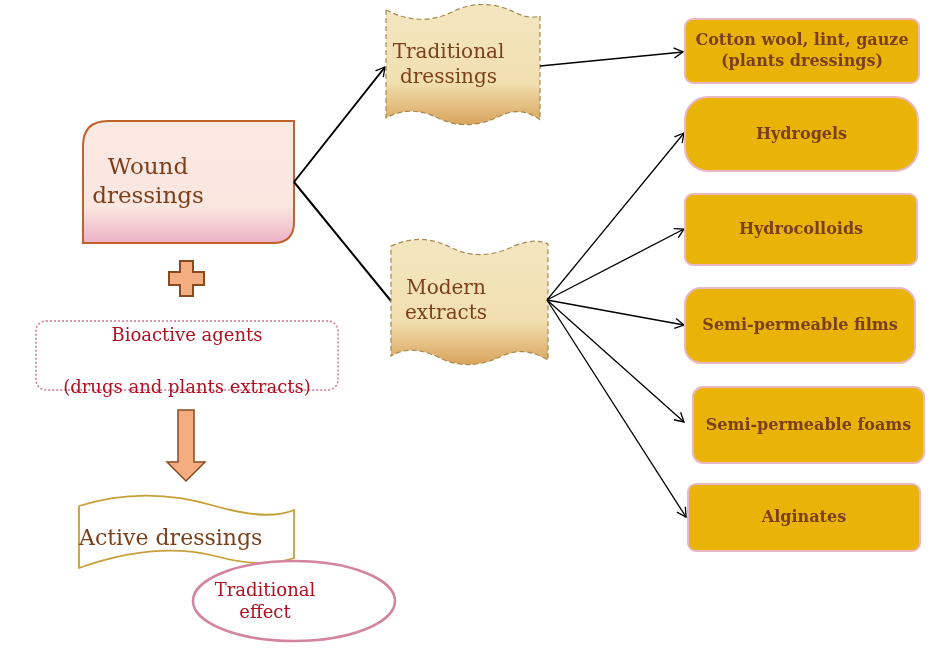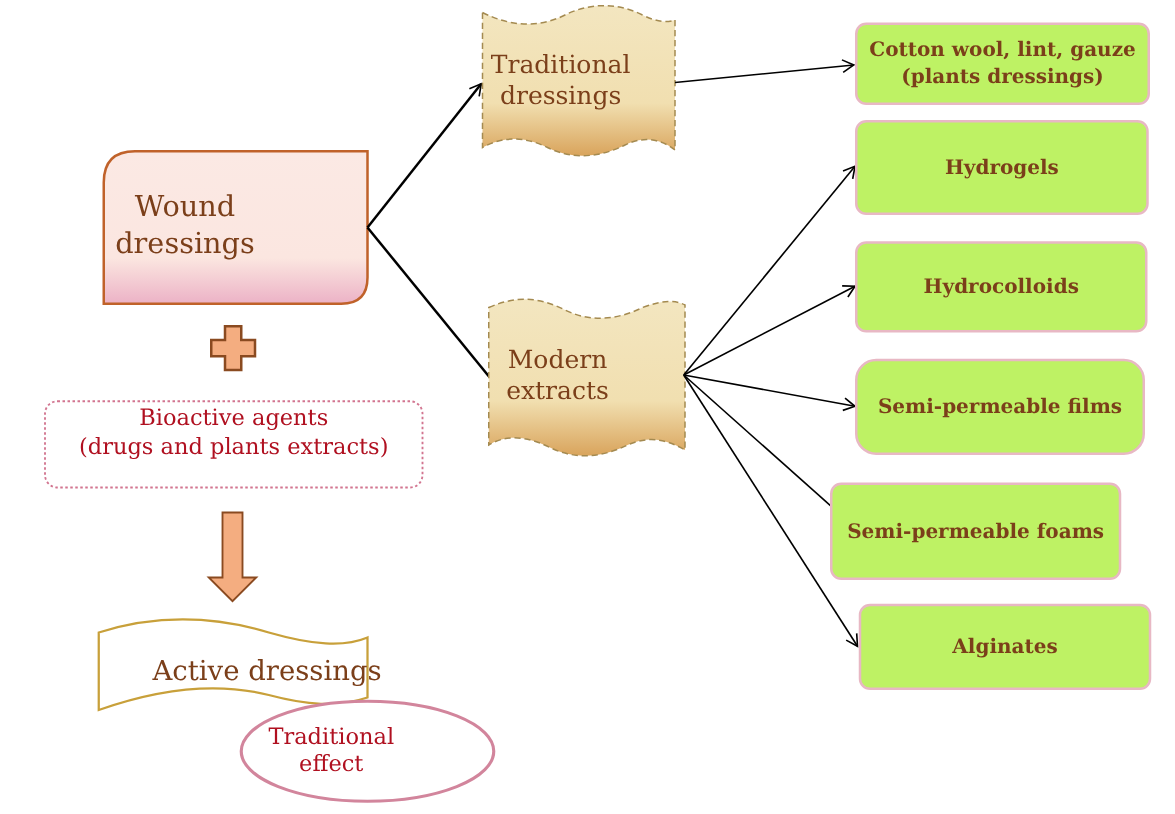--- a/index.html
+++ b/index.html
@@ -2,22 +2,22 @@
 <html><head>
 <meta charset="utf-8">
 <style>
   html, body { margin:0; padding:0; background:#ffffff; }
   body { width:940px; height:651px; position:relative; overflow:hidden;
          font-family:"DejaVu Serif","Liberation Serif",serif; }
   svg.canvas { position:absolute; left:0; top:0; }
   .lbl { position:absolute; text-align:center; font-weight:normal; color:#7b3f1a;
          font-family:"DejaVu Serif","Liberation Serif",serif; line-height:1.25; display:flex;
          align-items:center; }
-  .red { color:#b01020; }
-  .rbox { position:absolute; background:#bef264; border:2px solid #e8b8c4; border-radius:9px;
+  .red { color:#b01020;gap:29px; }
+  .rbox { position:absolute; background:#eab308; border:2px solid #e8b8c4; border-radius:9px;
           box-sizing:border-box; display:flex; align-items:center; justify-content:center;
           text-align:center; font-weight:bold; color:#7b3f1a; font-size:16px; line-height:1.3;
           font-family:"DejaVu Serif","Liberation Serif",serif; }
 </style>
 </head>
 <body>
 
 <svg class="canvas" width="940" height="651" viewBox="0 0 940 651">
   <defs>
     <linearGradient id="woundGrad" x1="0" y1="0" x2="0" y2="1">
@@ -73,44 +73,44 @@
 
 <div class="lbl" style="left:391px;top:270px;width:157px;height:60px;font-size:20px;">
   <span style="max-width:110px;">Modern extracts</span>
 </div>
 
 <div class="lbl red" style="left:36px;top:324px;width:302px;height:64px;font-size:18px;flex-direction:column;">
   <span>Bioactive agents</span>
   <span>(drugs and plants extracts)</span>
 </div>
 
-<div class="lbl" style="left:79px;top:520px;width:215px;height:36px;font-size:22px;margin-left:43px;">
+<div class="lbl" style="left:79px;top:520px;width:215px;height:36px;font-size:22px;">
   <span>Active dressings</span>
 </div>
 
 <div class="lbl red" style="left:200px;top:572px;width:188px;height:58px;font-size:18px;">
   <span style="max-width:130px;">Traditional effect</span>
 </div>
 
 <div class="rbox" style="left:684px;top:18px;width:236px;height:66px;flex-direction:column;">
   <span>Cotton wool, lint, gauze</span>
   <span>(plants dressings)</span>
 </div>
 
-<div class="rbox" style="left:684px;top:96px;width:235px;height:76px;">
+<div class="rbox" style="left:684px;top:96px;width:235px;height:76px;border-radius:24px;">
   <span>Hydrogels</span>
 </div>
 
 <div class="rbox" style="left:684px;top:193px;width:234px;height:73px;">
   <span>Hydrocolloids</span>
 </div>
 
 <div class="rbox" style="left:684px;top:287px;width:232px;height:77px;border-radius:17px;">
   <span>Semi-permeable films</span>
 </div>
 
-<div class="rbox" style="left:664px;top:386px;width:233px;height:78px;">
+<div class="rbox" style="left:692px;top:386px;width:233px;height:78px;border-radius:11px;">
   <span>Semi-permeable foams</span>
 </div>
 
 <div class="rbox" style="left:687px;top:483px;width:234px;height:69px;">
   <span>Alginates</span>
 </div>
 
 </body></html>

